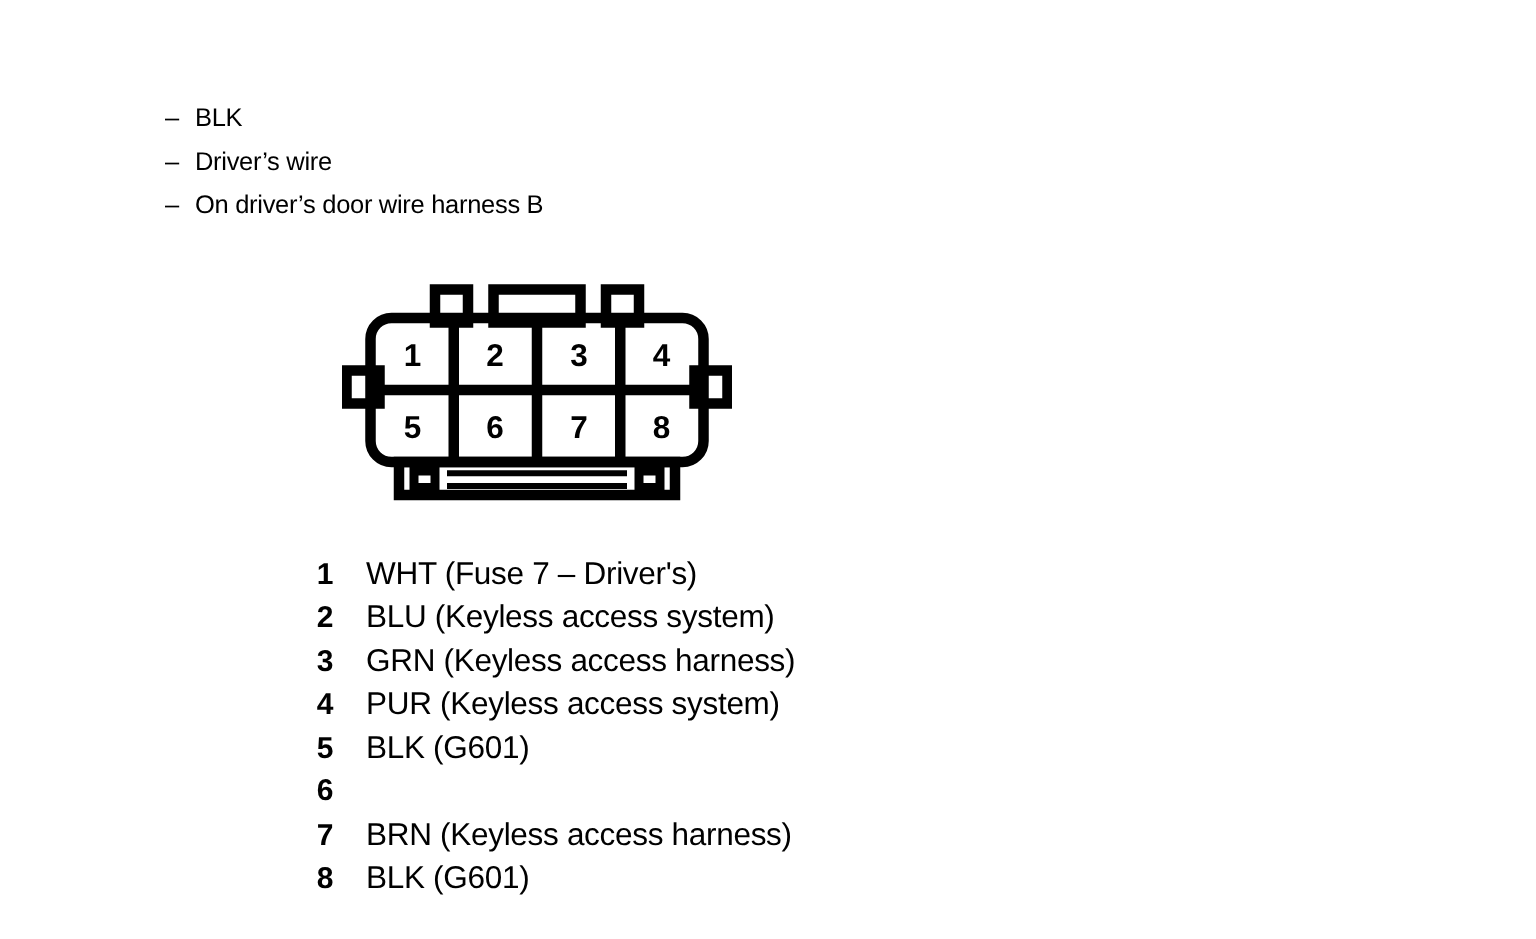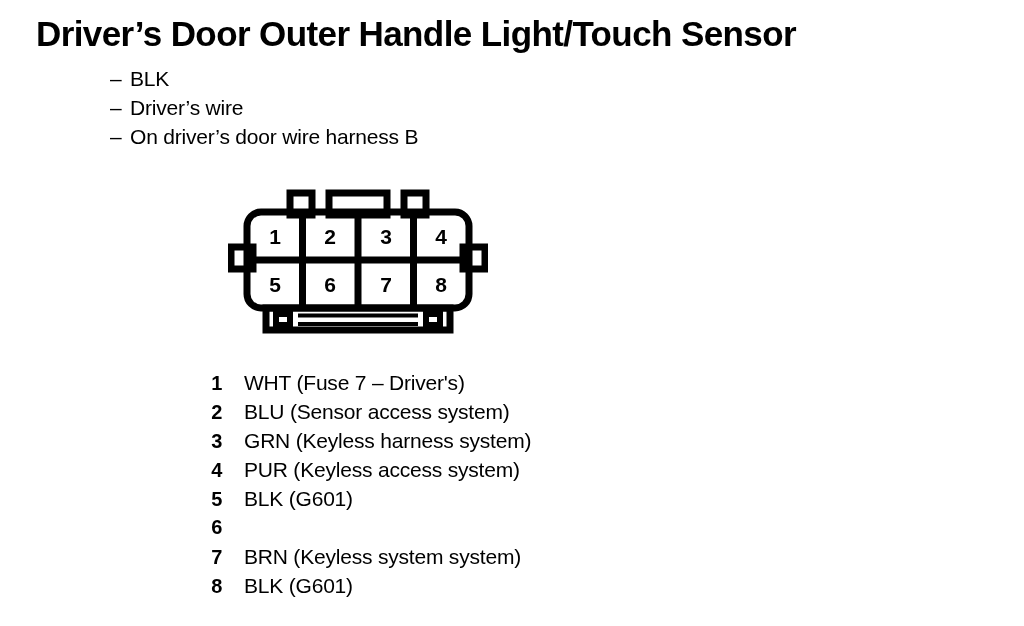--- a/index.html
+++ b/index.html
@@ -41,21 +41,21 @@
   }
 
   
   #notes {
     position: absolute;
     left: 110px;
     top: 64px;
     width: 600px;
   }
   .note-line {
-    font-size: 21px;
+    font-size: 17px;
     line-height: 29px;
     white-space: nowrap;
     letter-spacing: -0.2px;
   }
   .note-line .dash {
     display: inline-block;
     width: 20px;
   }
 
   
@@ -91,21 +91,20 @@
   .pin-row .pin-desc {
     margin-left: 22px;
     font-size: 21px;
     letter-spacing: -0.2px;
   }
 </style>
 </head>
 <body>
 
 <div id="heading">
-  <span class="title">Driver’s Door Outer Handle Light/Touch Sensor</span>
 </div>
 
 <div id="notes">
   <div class="note-line">
     <span class="dash">–</span><span>BLK</span>
   </div>
   <div class="note-line">
     <span class="dash">–</span><span>Driver’s wire</span>
   </div>
   <div class="note-line">
@@ -154,38 +153,38 @@
   </svg>
 </div>
 
 <div id="pinlist">
   <div class="pin-row">
     <span class="pin-no">1</span>
     <span class="pin-desc">WHT (Fuse 7 – Driver's)</span>
   </div>
   <div class="pin-row">
     <span class="pin-no">2</span>
-    <span class="pin-desc">BLU (Sensor access system)</span>
+    <span class="pin-desc">BLU (Keyless access system)</span>
   </div>
   <div class="pin-row">
     <span class="pin-no">3</span>
-    <span class="pin-desc">GRN (Keyless harness system)</span>
+    <span class="pin-desc">GRN (Keyless access harness)</span>
   </div>
   <div class="pin-row">
     <span class="pin-no">4</span>
     <span class="pin-desc">PUR (Keyless access system)</span>
   </div>
   <div class="pin-row">
     <span class="pin-no">5</span>
     <span class="pin-desc">BLK (G601)</span>
   </div>
   <div class="pin-row">
     <span class="pin-no">6</span>
   </div>
   <div class="pin-row">
     <span class="pin-no">7</span>
-    <span class="pin-desc">BRN (Keyless system system)</span>
+    <span class="pin-desc">BRN (Keyless access harness)</span>
   </div>
   <div class="pin-row">
     <span class="pin-no">8</span>
     <span class="pin-desc">BLK (G601)</span>
   </div>
 </div>
 
 </body></html>

